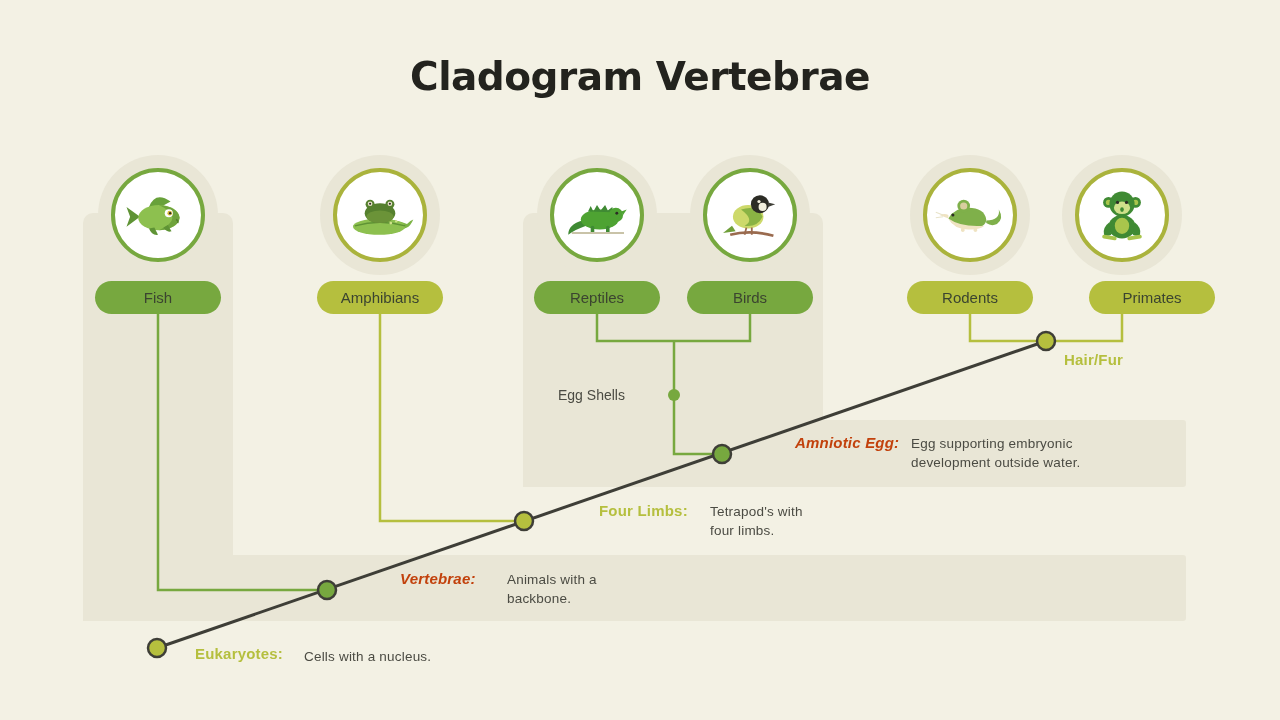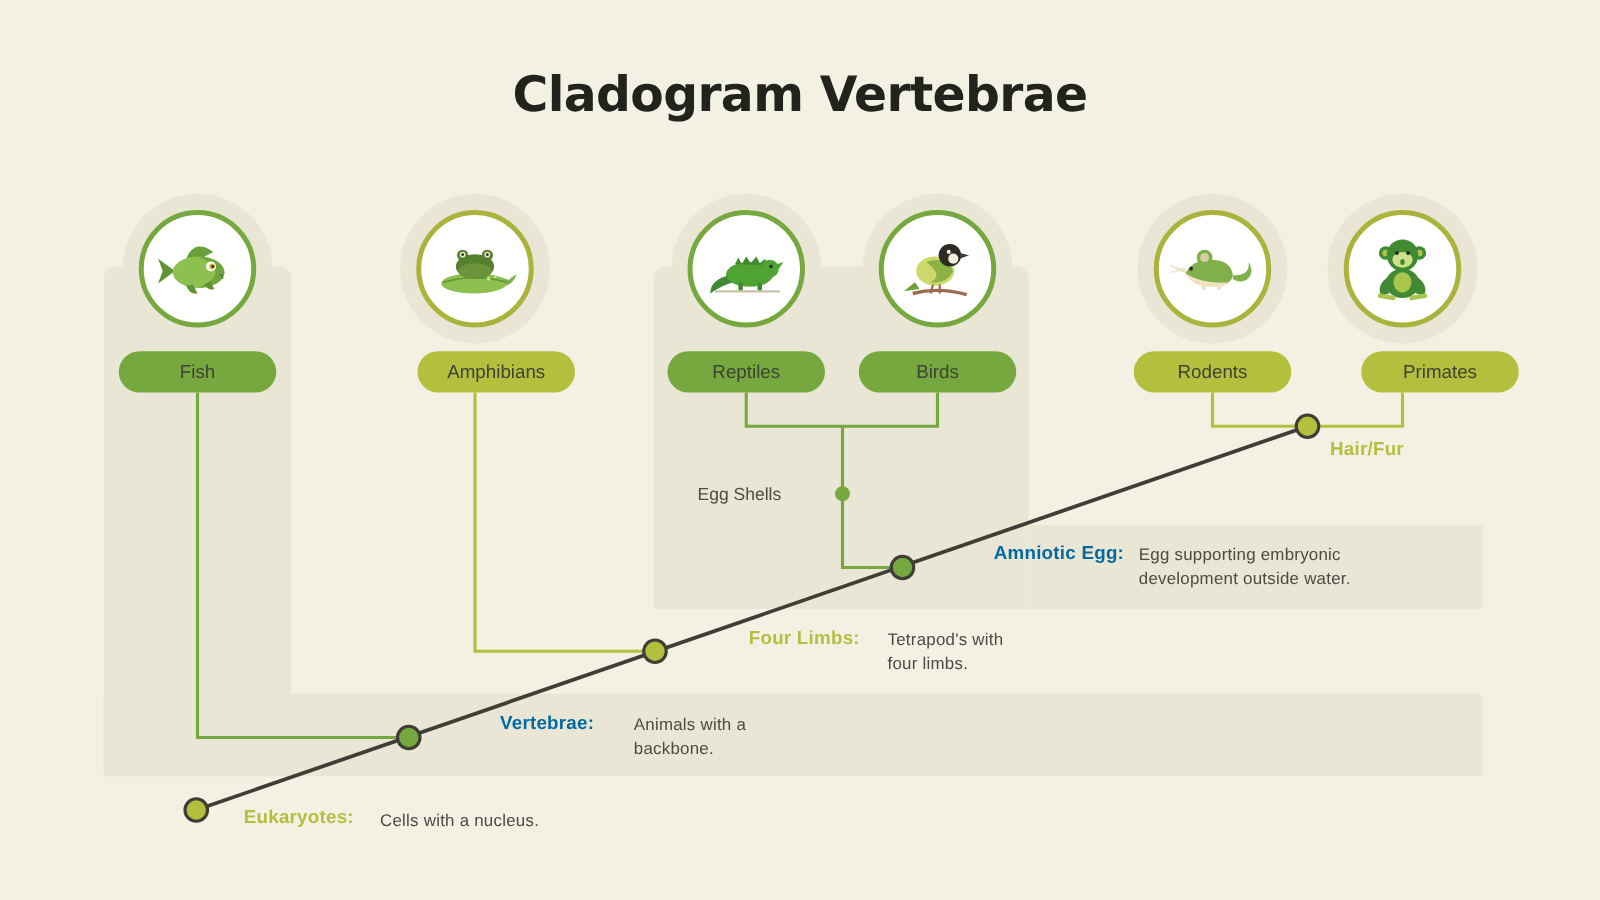--- a/index.html
+++ b/index.html
@@ -30,21 +30,21 @@
         display:flex;align-items:center;justify-content:center;
         font-size:15px;color:#3b4430;}
   .pill.green{background:#77a83f;}
   .pill.yellow{background:#b5bf3e;}
 
   .svg-layer{position:absolute;left:0;top:0;z-index:5;}
 
   
   .trait{position:absolute;z-index:6;}
   .term{font-size:15px;font-weight:bold;letter-spacing:0.2px;}
-  .term.green{color:#0369a1;}
+  .term.green{color:#c2410c;font-style:italic;}
   .term.yellow{color:#b5bf3e;}
   .desc{font-size:13.5px;line-height:19px;color:#4b4b43;letter-spacing:0.2px;}
   .branch-label{position:absolute;z-index:6;font-size:14px;color:#4b4b43;
                 width:100px;}
 </style>
 </head>
 <body>
 
 <div class="stage">
 
@@ -171,21 +171,21 @@
         <path d="M26 48 Q18 54 20 62 Q24 64 28 62 Z" fill="#3f8a33"></path>
         <path d="M54 48 Q62 54 60 62 Q56 64 52 62 Z" fill="#3f8a33"></path>
         <path d="M20 64 L32 66 M60 64 L48 66" stroke="#a9c54c" stroke-width="4" stroke-linecap="round"></path>
       </svg>
     </div>
   </div>
 
   <div class="pill green" style="left:95px">
       <span>Fish</span>
     </div>
-  <div class="pill yellow" style="left:334px">
+  <div class="pill yellow" style="left:317px">
       <span>Amphibians</span>
     </div>
   <div class="pill green" style="left:534px">
       <span>Reptiles</span>
     </div>
   <div class="pill green" style="left:687px">
       <span>Birds</span>
     </div>
   <div class="pill yellow" style="left:907px">
       <span>Rodents</span>

